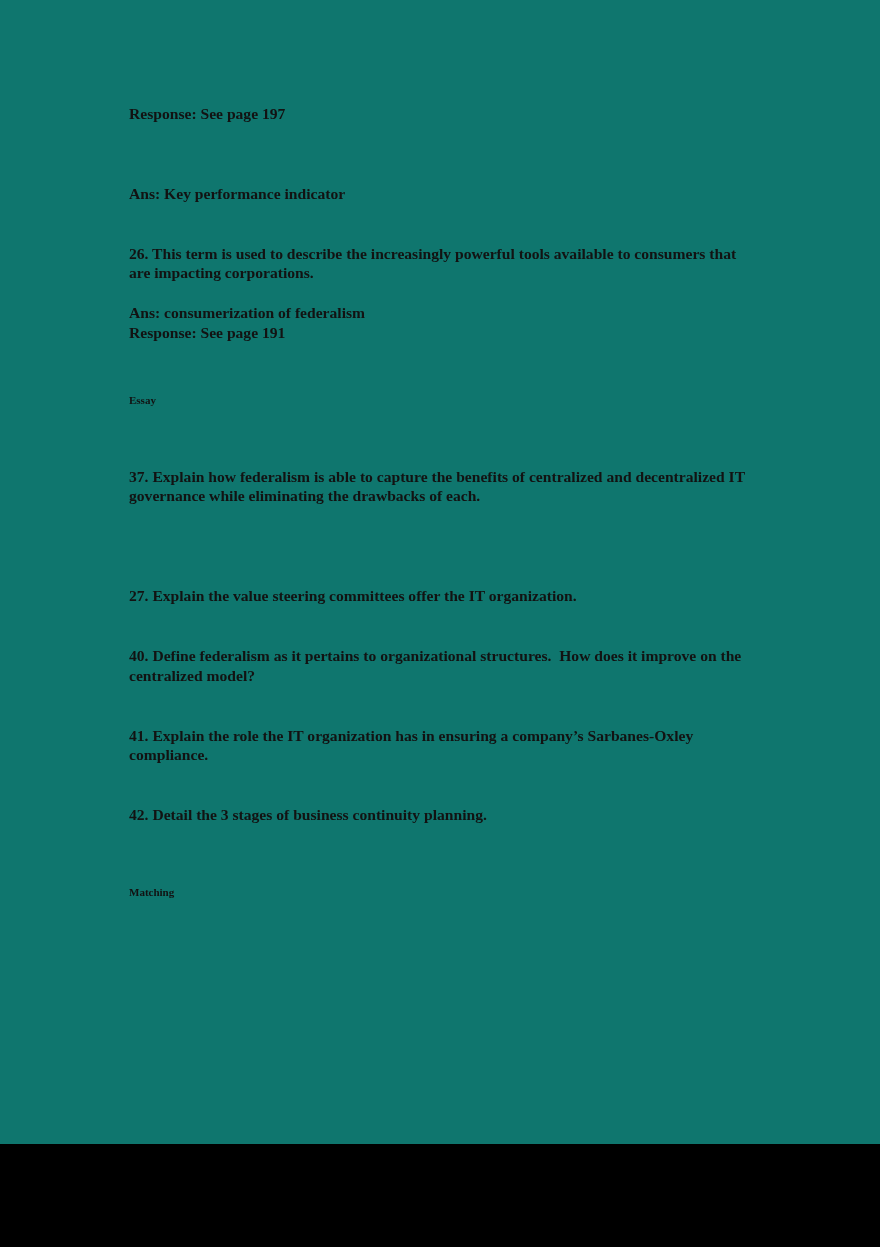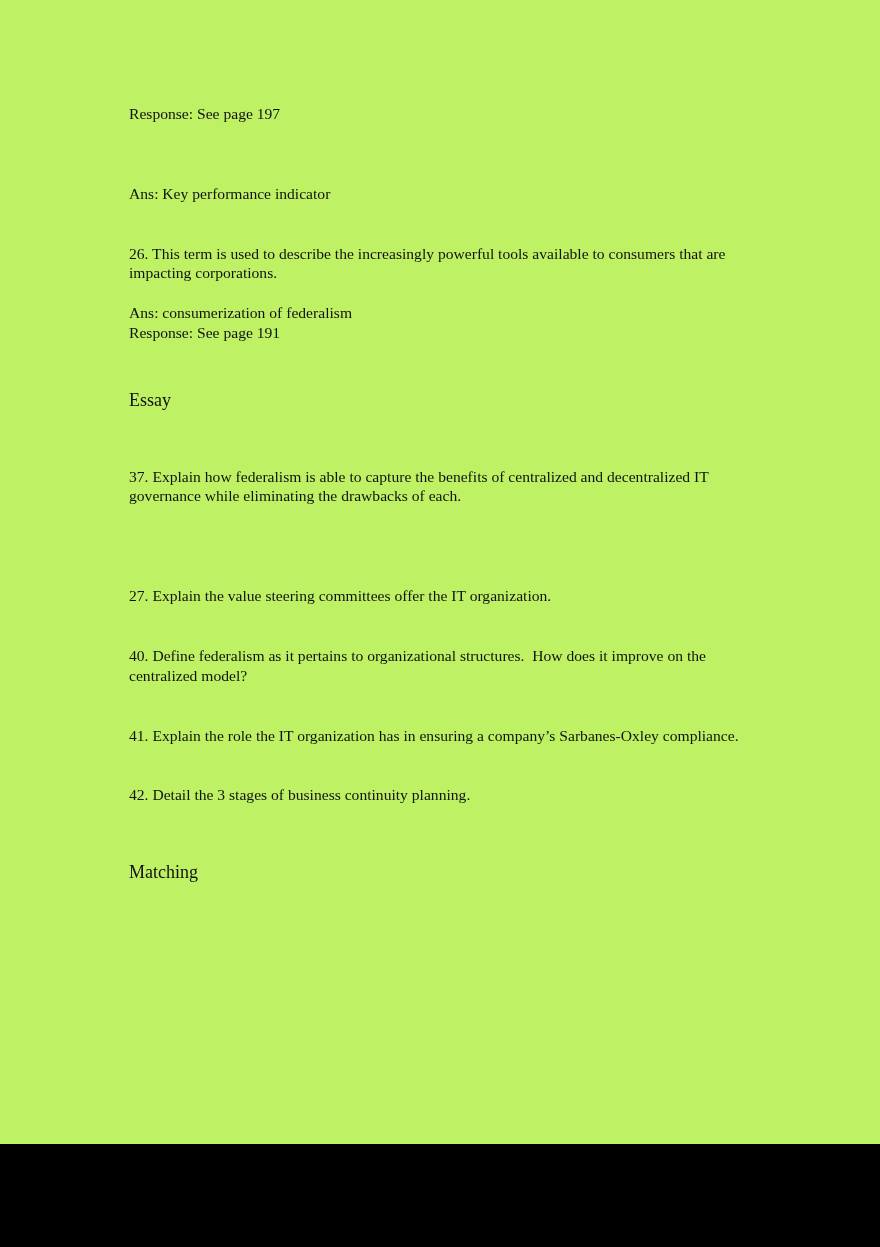--- a/index.html
+++ b/index.html
@@ -4,24 +4,25 @@
 <style>
   html, body {
     margin: 0;
     padding: 0;
     background: #ffffff;
   }
   .page {
     position: relative;
     width: 880px;
     height: 1247px;
-    background: #bef264;
+    background: #0f766e;
     overflow: hidden;
     font-family: "Liberation Serif", "DejaVu Serif", serif;
     color: #121212;
+    font-weight: bold;
   }
   .content {
     position: absolute;
     left: 129px;
     top: 104px;
     width: 622px;
   }
   .block {
     font-size: 15.6px;
     line-height: 19.8px;
@@ -33,21 +34,21 @@
   .sp-resp-first   { margin-bottom: 0; }
   .gap-after-resp  { height: 40px; }
   .gap-q-to-ans    { height: 20px; }
   .gap-ans-to-q    { height: 40px; }
   .gap-to-essay    { height: 48px; }
   .gap-essay-to-q  { height: 56px; }
   .gap-essay-items { height: 40px; }
   .gap-to-matching { height: 58px; }
 
   .section-heading {
-    font-size: 18px;
+    font-size: 11px;
     line-height: 19.8px;
     margin: 0;
   }
 
   .footer-band {
     position: absolute;
     left: 0;
     right: 0;
     top: 1144px;
     height: 103px;

